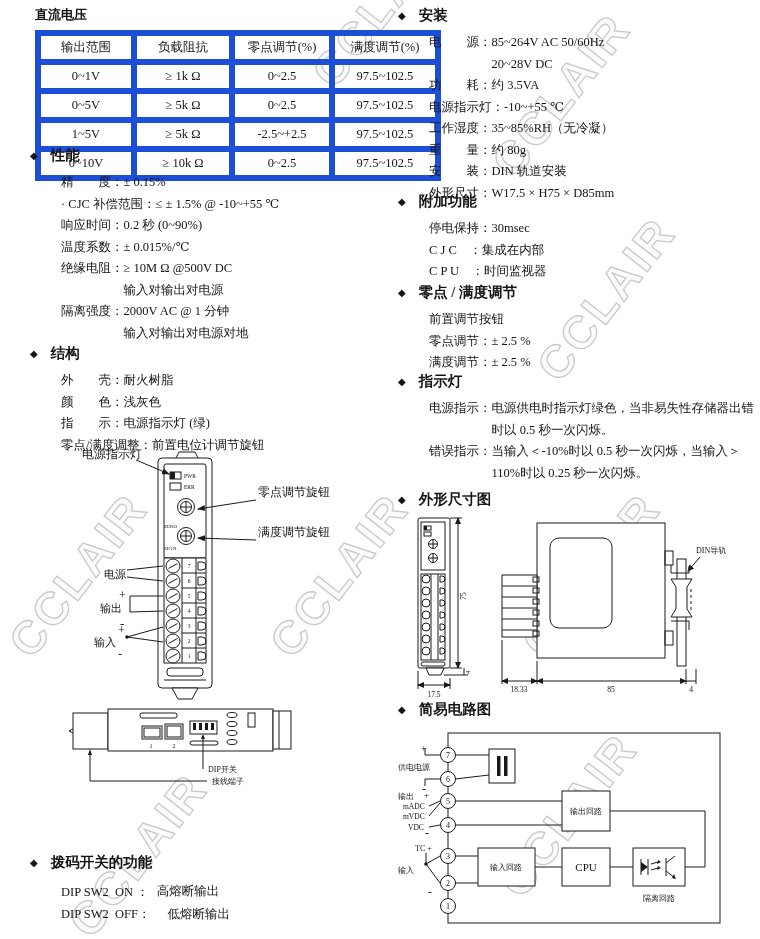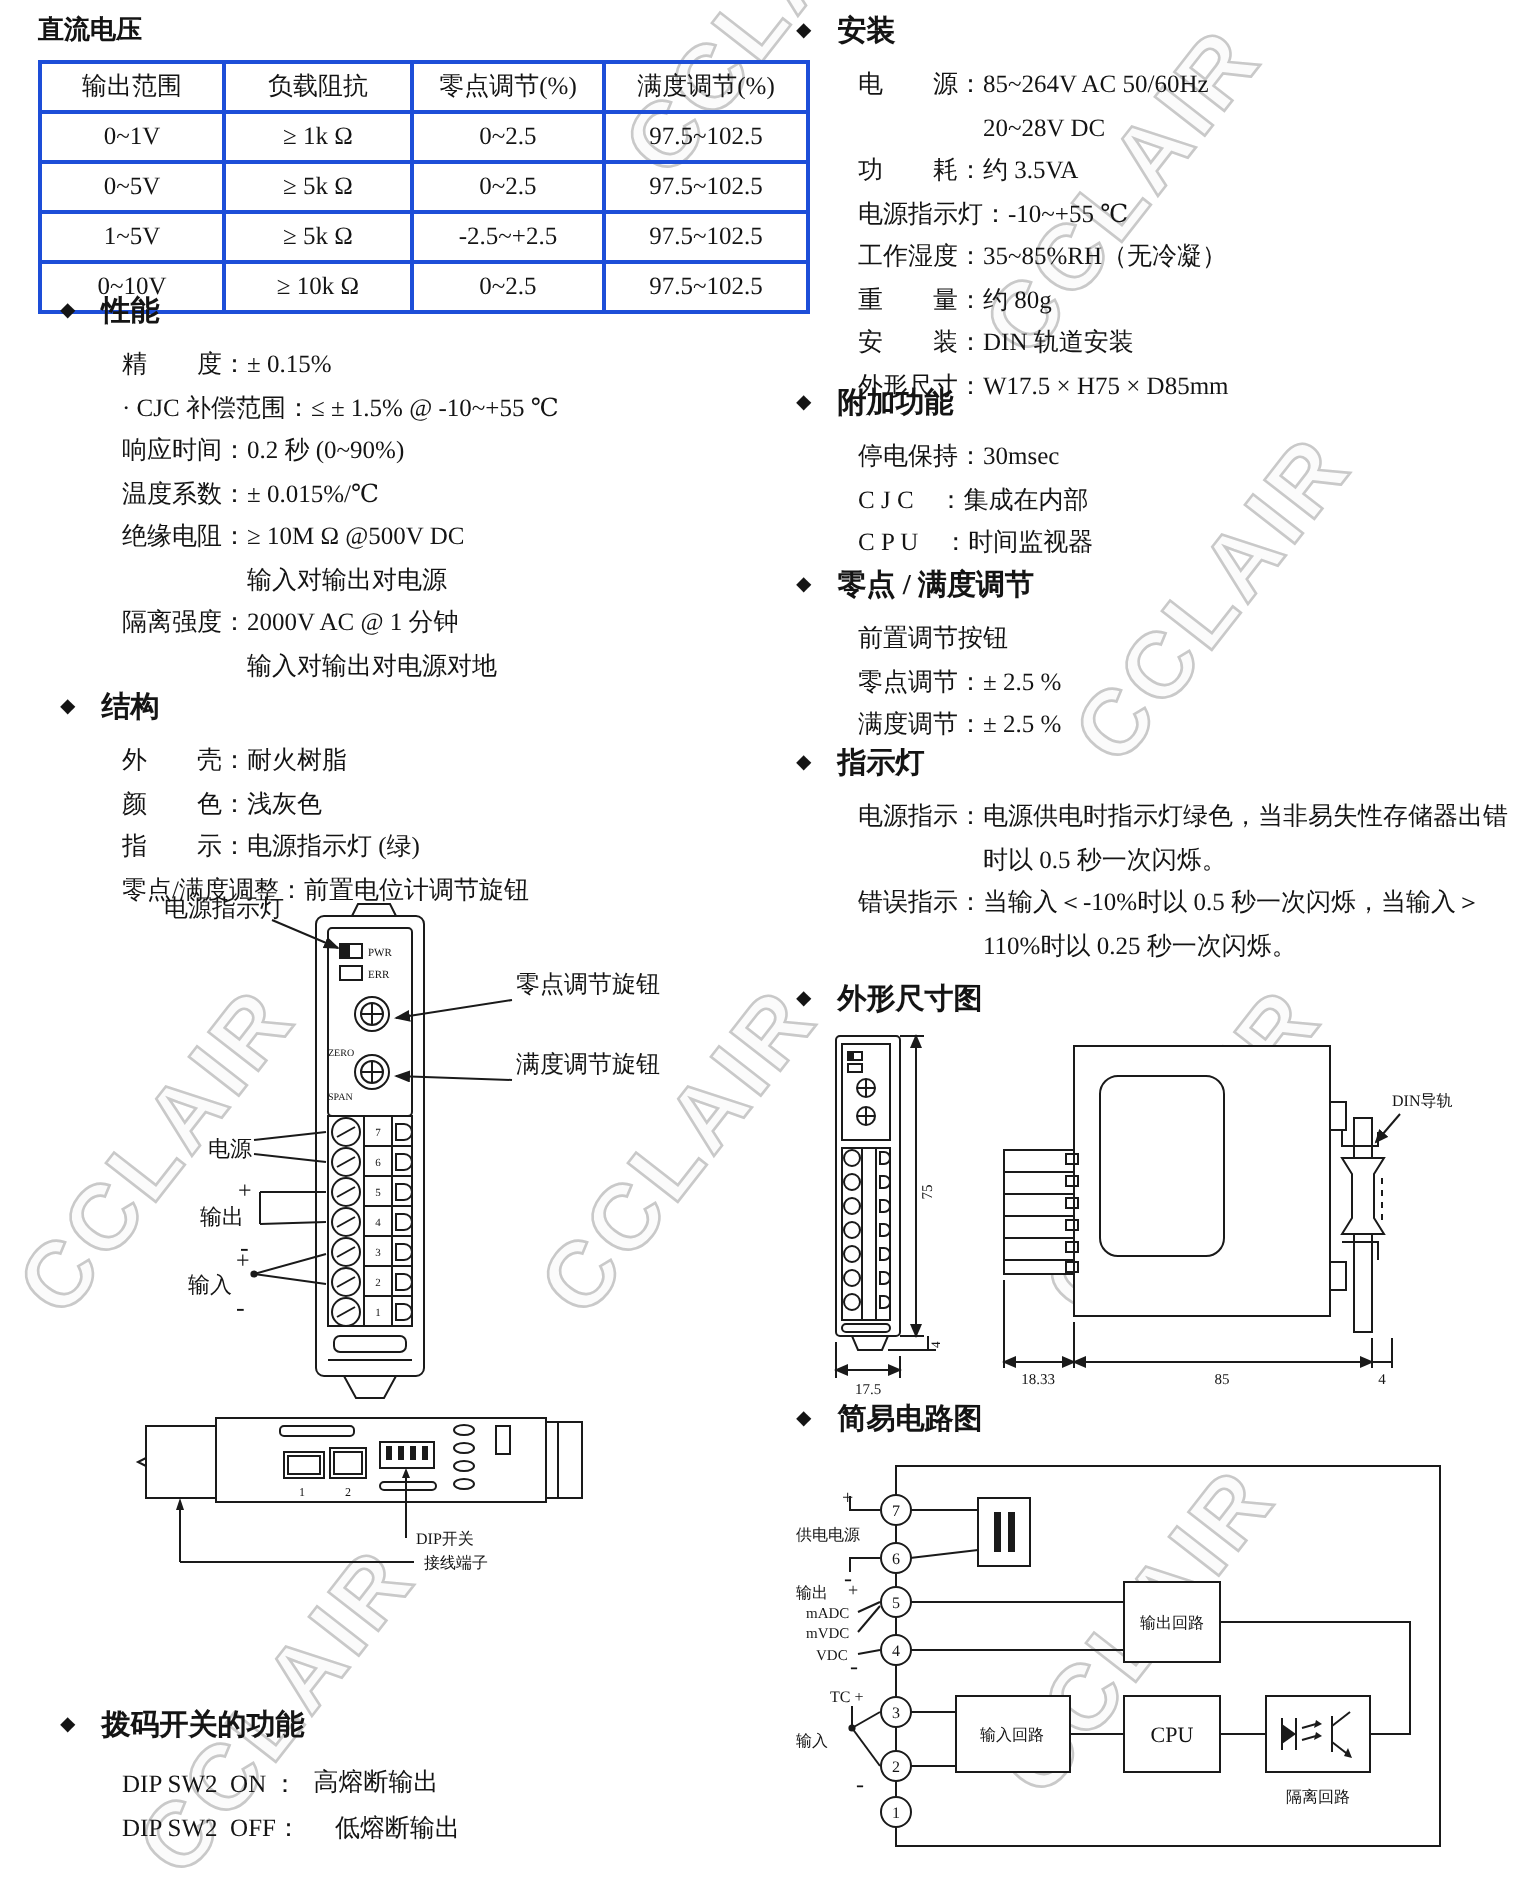--- a/index.html
+++ b/index.html
@@ -10,21 +10,21 @@
       -webkit-text-stroke:1.3px #c9c9c9;transform:rotate(-52deg);white-space:nowrap;pointer-events:none;}
   .sec{position:absolute;}
   .sec-title{display:flex;align-items:center;gap:13px;font-weight:bold;font-size:14.5px;}
   .diamond{font-size:10px;line-height:1;}
   .sec-body{margin-left:31px;margin-top:7px;font-size:12.5px;}
   .spec-row{display:flex;line-height:21.5px;justify-content:flex-end;}
   .lbl{white-space:pre;flex:none;}
   .val{flex:1;}
   .tbl-title{font-weight:bold;font-size:13px;margin-left:5px;}
   table{border-collapse:collapse;margin-top:6px;margin-left:5px;}
-  th,td{border:2px solid #1d4ed8;text-align:center;font-weight:normal;font-size:12.5px;
+  th,td{border:6px solid #1d4ed8;text-align:center;font-weight:normal;font-size:12.5px;
         padding:1px 6px;height:21px;}
   .c1{width:78px}.c2{width:80px}.c3{width:82px}.c4{width:88px}
   svg{display:block;}
   svg .ln{fill:none;stroke:#1a1a1a;stroke-width:1;}
   svg .lnw{fill:#ffffff;stroke:#1a1a1a;stroke-width:1;}
   svg .fl{fill:#1a1a1a;stroke:none;}
   svg text{fill:#141414;font-family:"Liberation Serif","DejaVu Serif",serif;}
 </style>
 </head>
 <body>
@@ -33,21 +33,21 @@
 
   <span class="wm" style="left:-18px;top:548px;">CCLAIR</span>
   <span class="wm" style="left:243px;top:548px;">CCLAIR</span>
   <span class="wm" style="left:465px;top:68px;">CCLAIR</span>
   <span class="wm" style="left:510px;top:272px;">CCLAIR</span>
   <span class="wm" style="left:495px;top:548px;">CCLAIR</span>
   <span class="wm" style="left:42px;top:828px;">CCLAIR</span>
   <span class="wm" style="left:472px;top:788px;">CCLAIR</span>
   <span class="wm" style="left:285px;top:-22px;">CCLAIR</span>
 
-  <div class="sec" style="left:14px;top:6px;">
+  <div class="sec" style="left:30px;top:6px;">
     <div class="tbl-title">直流电压</div>
     <table>
       <tbody>
           <tr>
         <th class="c1">输出范围</th>
         <th class="c2">负载阻抗</th>
         <th class="c3">零点调节(%)</th>
         <th class="c4">满度调节(%)</th>
       </tr>
       <tr>

